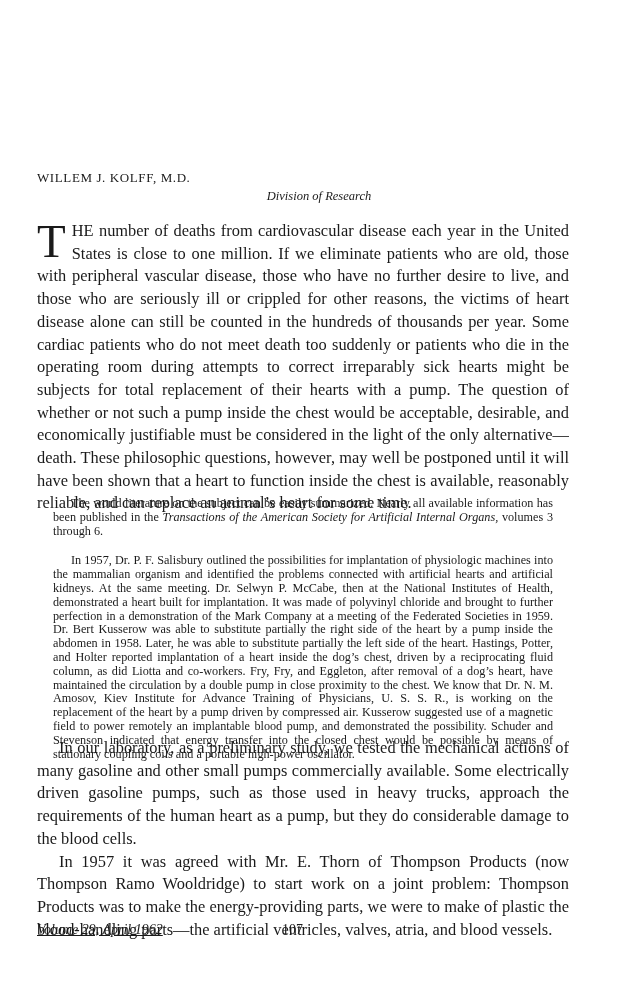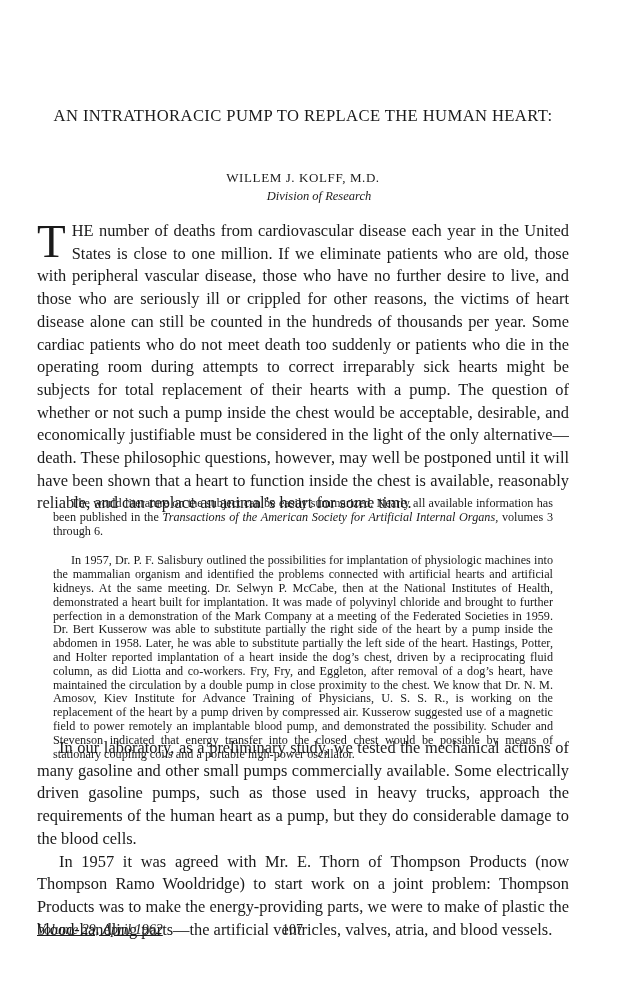--- a/index.html
+++ b/index.html
@@ -6,21 +6,21 @@
   body {
     width: 620px; height: 996px; position: relative; overflow: hidden;
     font-family: "Liberation Serif", "DejaVu Serif", serif; color: #1a1a1a;
   }
   .page { position: absolute; left: 37px; width: 532px; top: 0; }
   .title {
     position: absolute; top: 104px; left: 0; width: 548px; margin-left: -8px;
     text-align: center; font-size: 16.6px; letter-spacing: 0.4px; line-height: 24px;
   }
   .author {
-    position: absolute; top: 170px; left: 0; width: 532px; text-align: center;
+    position: absolute; top: 170px; left: 0; width: 532px; text-align: left;
     font-size: 13px; letter-spacing: 0.6px;
   }
   .affil {
     position: absolute; top: 189px; left: 16px; width: 532px; text-align: center;
     font-size: 12.5px; font-style: italic;
   }
   .body-large {
     font-size: 16.4px; line-height: 22.7px; text-align: justify;
     margin: 0; hyphens: manual;
   }
@@ -42,21 +42,20 @@
   .footer .vol { position: absolute; left: 0; font-style: italic; text-decoration: underline; }
   .footer .pg { position: absolute; left: 245px; }
   em { font-style: italic; }
 </style>
 </head>
 <body>
 
 <div class="page">
 
   <div class="title">
-    <div>AN INTRATHORACIC PUMP TO REPLACE THE HUMAN HEART:</div>
   </div>
 
   <div class="author">WILLEM J. KOLFF, M.D.</div>
   <div class="affil">Division of Research</div>
 
   <div class="p1">
     <p class="body-large">
       <span class="dropcap">T</span><span>HE number of deaths from cardiovascular disease each year in the United States is close to one million. If we eliminate patients who are old, those with peripheral vascular disease, those who have no further desire to live, and those who are seriously ill or crippled for other reasons, the victims of heart disease alone can still be counted in the hundreds of thousands per year. Some cardiac patients who do not meet death too suddenly or patients who die in the operating room during attempts to correct irreparably sick hearts might be subjects for total replacement of their hearts with a pump. The question of whether or not such a pump inside the chest would be acceptable, desirable, and economically justifiable must be considered in the light of the only alternative—death. These philosophic questions, however, may well be postponed until it will have been shown that a heart to function inside the chest is available, reasonably reliable, and can replace an animal’s heart for some time.</span>
     </p>
   </div>

